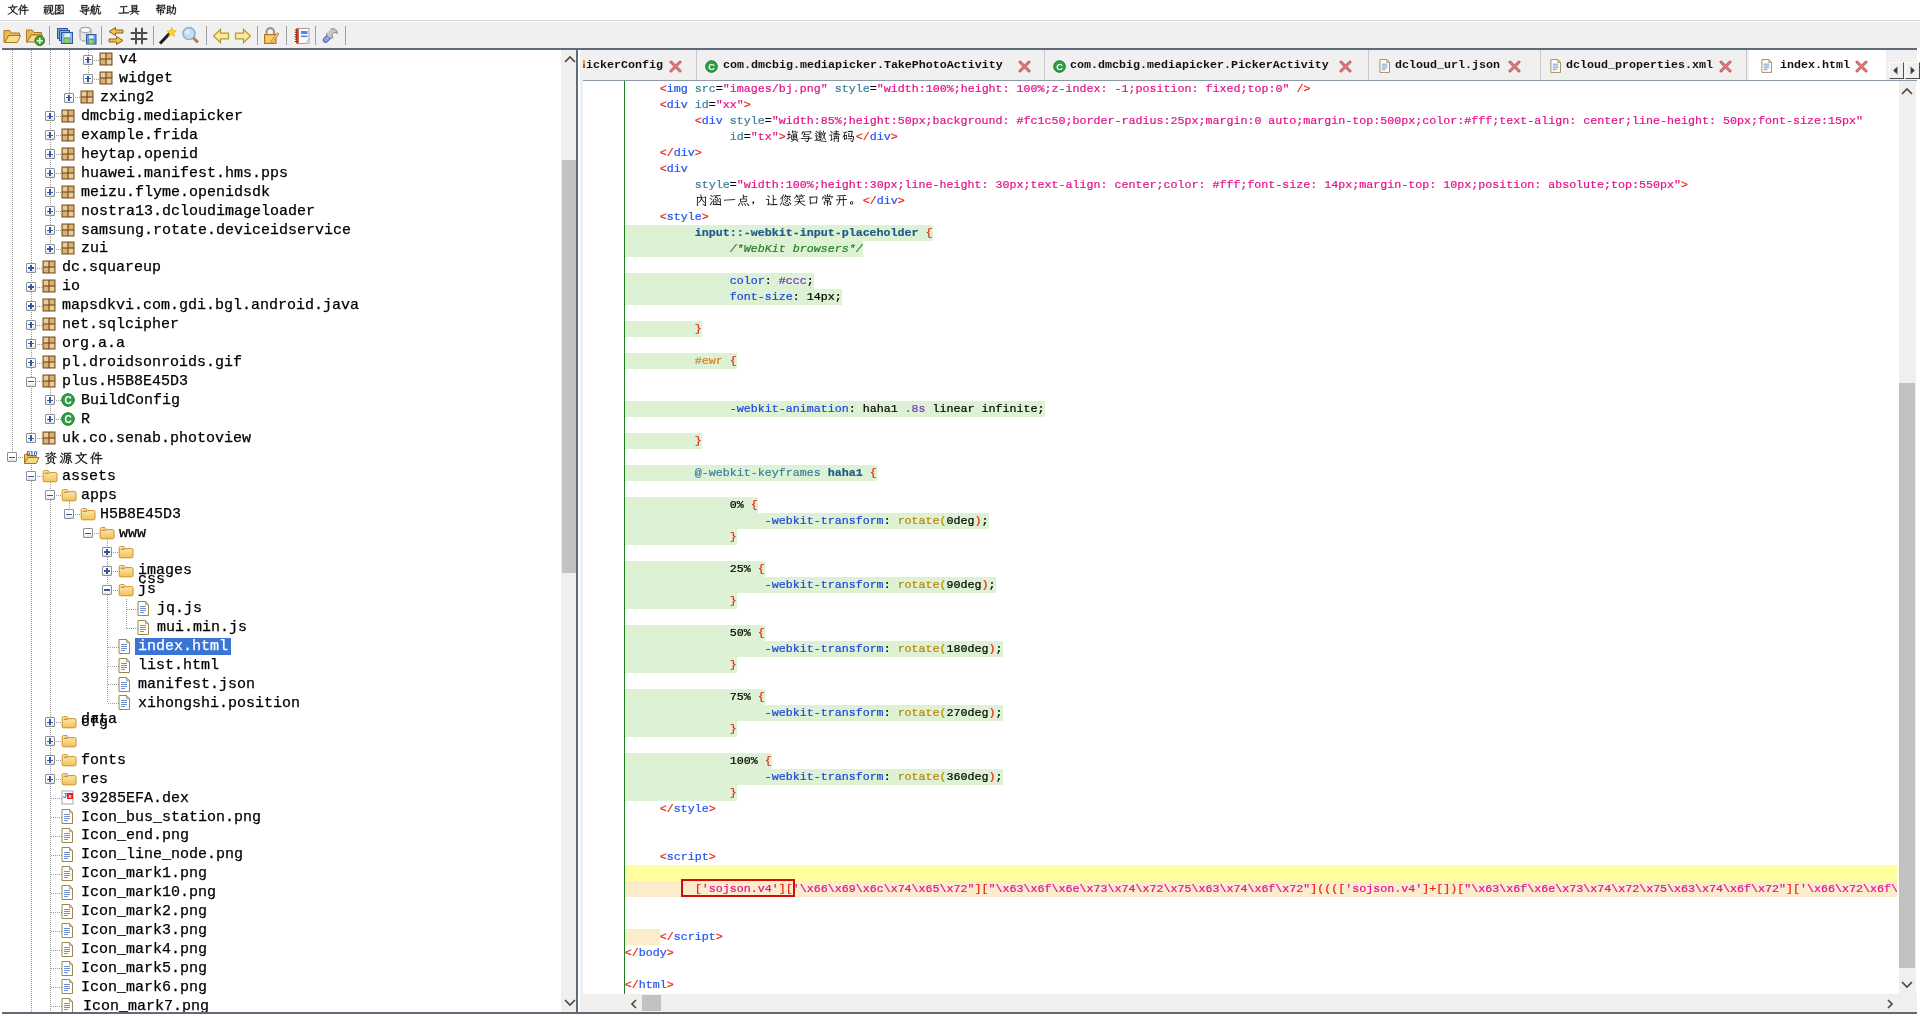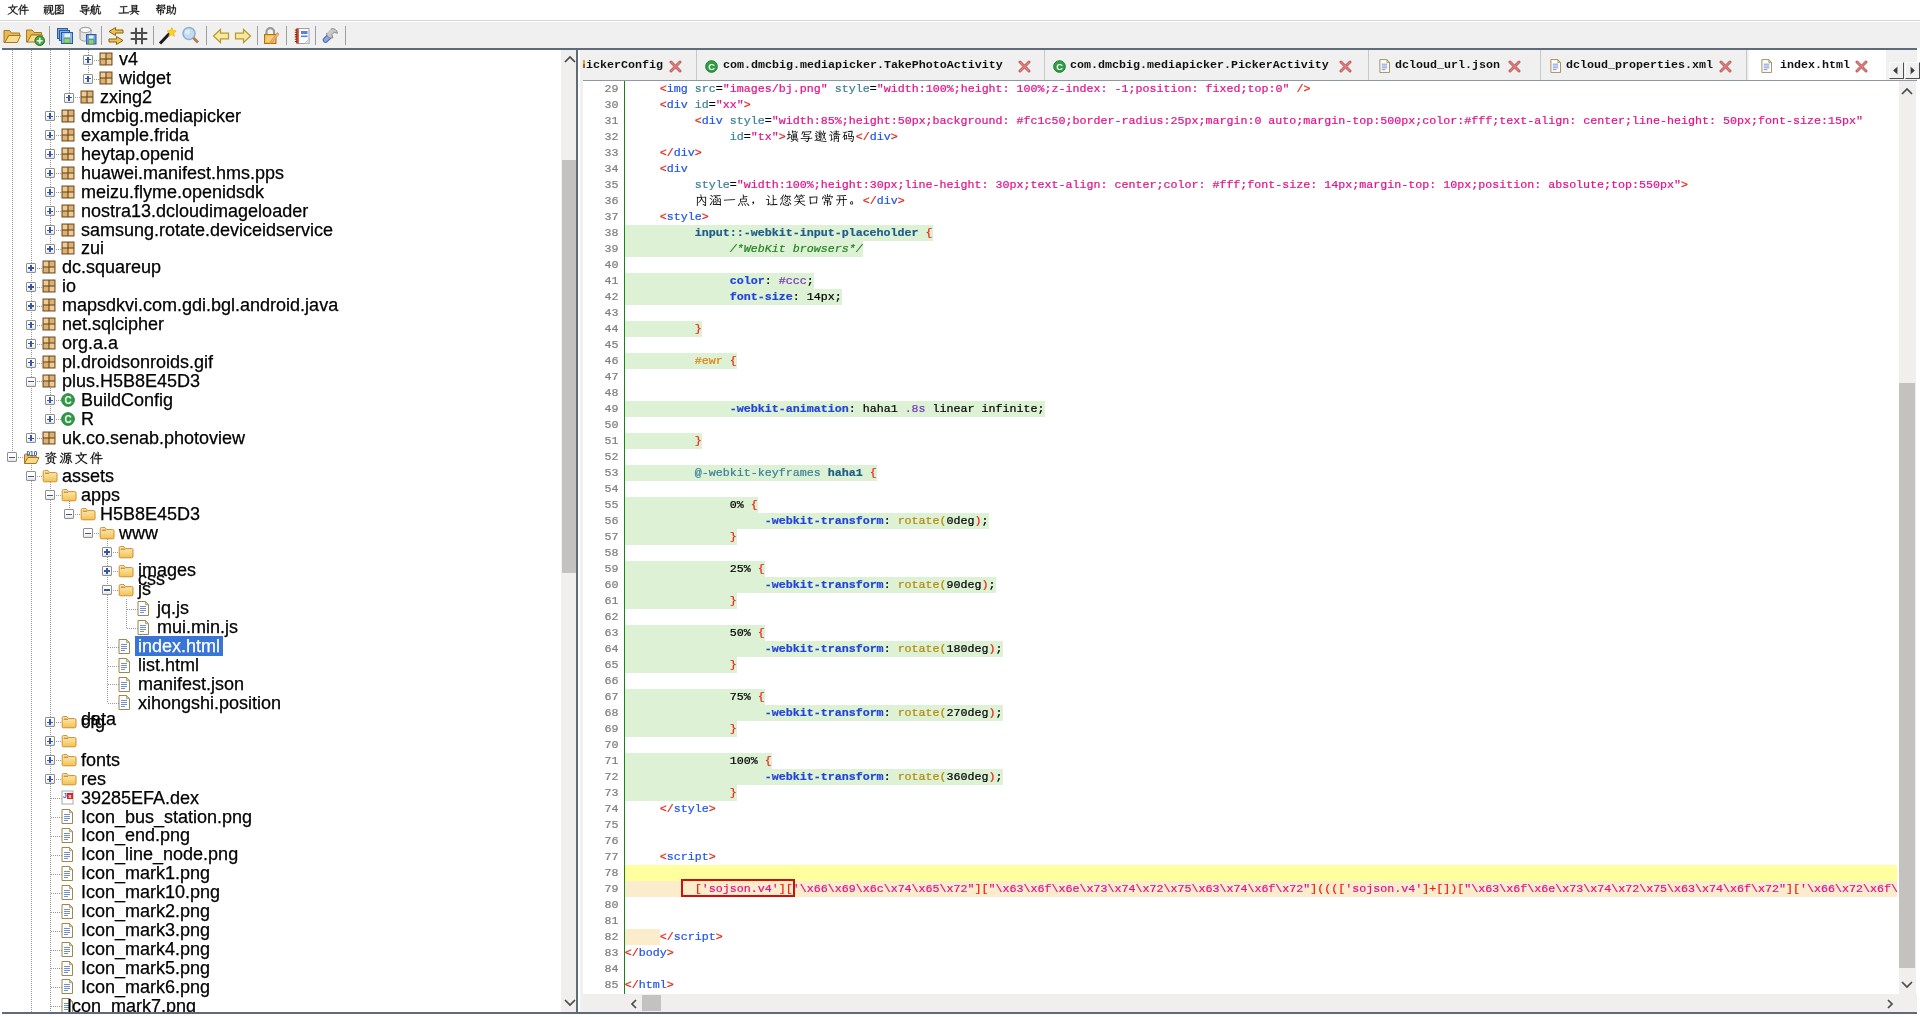--- a/index.html
+++ b/index.html
@@ -3,39 +3,39 @@
 *{margin:0;padding:0;box-sizing:border-box}
 html,body{width:1920px;height:1017px;overflow:hidden;background:#fff;position:relative;
  font-family:"Liberation Sans",sans-serif}
 .abs{position:absolute}
 #menubar{left:0;top:0;width:1920px;height:21px;background:#fff;border-bottom:1px solid #d6d6d6}
 #toolbar{left:0;top:22px;width:1920px;height:26px;background:#f0f0f0}
 .tsep{position:absolute;top:4px;width:1px;height:19px;background:#a0a0a0}
 #topline{left:2px;top:48px;width:1915px;height:2px;background:#5f6b78}
 #botline{left:2px;top:1012px;width:1915px;height:2px;background:#5f6b78}
 #tree{left:2px;top:50px;width:576px;height:962px;background:#fff;border-right:2px solid #5f6b78;overflow:hidden}
-.trow{position:absolute;height:19px;font-family:Liberation Sans, sans-serif;font-size:18px;letter-spacing:0;color:#000;white-space:pre;-webkit-text-stroke:0.25px}
+.trow{position:absolute;height:19px;font-family:Liberation Mono, monospace;font-size:15px;letter-spacing:0;color:#000;white-space:pre;-webkit-text-stroke:0.25px}
 .guide{position:absolute;width:1px;background-image:repeating-linear-gradient(to bottom,#9a9a9a 0 1px,transparent 1px 2px)}
 .hstub{position:absolute;height:1px;background-image:repeating-linear-gradient(to right,#9a9a9a 0 1px,transparent 1px 2px)}
 .ebox{position:absolute;width:10px;height:10px;background:linear-gradient(180deg,#fff 55%,#e2e2e2);border:1px solid #8f8f8f;border-radius:1px}
 .ebox:after{content:"";position:absolute;left:1px;top:3.5px;width:6px;height:1.3px;background:#3355aa}
 .ebox.exp:before{content:""}
 .ebox.col:before{content:"";position:absolute;left:3.4px;top:1px;width:1.3px;height:6px;background:#3355aa}
 #editor{left:583px;top:50px;width:1334px;height:962px;background:#fff}
 #tabbar{position:absolute;left:0;top:0;width:1334px;height:30px;background:#f0f0f0}
 .tab-sep{position:absolute;top:0;width:1px;height:30px;background:#c8c8c8}
 .tabtxt{position:absolute;top:8px;font-family:"Liberation Mono",monospace;font-size:11.67px;font-weight:bold;color:#111;white-space:pre}
 #codetop{position:absolute;left:0;top:30px;width:1334px;height:1px;background:#8b99a6}
 #code{position:absolute;left:1px;top:31px;width:1313px;height:913px;background:#fff;overflow:hidden}
 pre{font-family:"Liberation Mono",monospace;font-size:11.67px;line-height:16px;letter-spacing:0;-webkit-text-stroke:0.22px}
 #gutter{position:absolute;left:0;top:0;width:34.5px;text-align:right;color:#7e7e7e}
 #greenline{position:absolute;left:40px;top:0;width:1.3px;height:913px;background:#1e7d1e}
 #lines{position:absolute;left:40.8px;top:0}
 .r{color:#ee2211}.b{color:#2255ee}.a{color:#3d7f99}.m{color:#e2148c}.g{color:#267f26;font-style:italic}
-.p{color:#2244dd;font-weight:bold}.sel{color:#1f5c8a;font-weight:bold}.o{color:#e08214}
+.p{color:#2244dd;font-weight:normal}.sel{color:#1f5c8a;font-weight:bold}.o{color:#e08214}
 .v{color:#7733bb}.y{color:#b8860b}
 .hl{background:#ddf2d4;display:inline-block;height:16px;vertical-align:top}
 .vsb{position:absolute;background:#f0efee}
 .thumb{position:absolute;background:#c3c2c0}
 </style></head><body>
 <div id="menubar" class="abs">
     <div class="abs" style="left:7px;top:2.5px">
       <svg width="21" height="10" viewBox="0 0 21 10" style="display:block;overflow:visible;vertical-align:0px">
         <path transform="translate(0.0,10.69) scale(0.01150,-0.01150)" fill="#000" stroke="#000" stroke-width="22" d="M338 539 649 557Q623 482 585 411Q547 340 501 280Q457 330 414 401Q370 472 338 539ZM730 561 913 572Q932 574 932 588Q932 594 922 605Q913 616 900 626Q886 635 873 635Q868 635 865 634Q850 630 837 628Q824 627 814 626L529 609L530 761Q530 774 506 782Q483 790 462 790Q446 790 446 782Q446 776 450 771Q462 753 462 730L463 605L162 587H149Q139 587 126 588Q113 589 102 591Q101 591 100 592Q99 592 97 592Q89 592 89 585Q89 581 90 579Q92 575 94 570Q96 565 99 560Q112 538 124 533Q135 528 150 528Q158 528 167 528Q176 529 185 530L271 535Q294 488 324 433Q354 378 389 326Q424 273 460 231Q416 181 354 130Q291 79 219 32Q147 -15 74 -54Q55 -64 55 -73Q55 -80 67 -80Q81 -80 126 -64Q171 -47 235 -14Q299 19 370 69Q440 119 504 186Q587 104 683 35Q779 -34 888 -86Q890 -87 892 -88Q894 -88 897 -88Q909 -88 923 -78Q937 -67 947 -54Q957 -42 957 -38Q957 -31 943 -26Q824 22 726 90Q627 157 546 234Q599 301 648 388Q698 476 730 561Z"></path>
         <path transform="translate(10.6,10.69) scale(0.01150,-0.01150)" fill="#000" stroke="#000" stroke-width="22" d="M203 438 199 20Q199 -8 193 -38Q192 -42 192 -48Q192 -60 202 -70Q211 -79 224 -85Q236 -91 244 -91Q263 -91 263 -71V521Q286 556 306 593Q327 630 343 662Q359 695 368 718Q378 740 378 746Q378 758 364 768Q349 779 332 786Q316 792 310 792Q300 792 300 782Q300 781 300 780Q301 779 301 777Q302 773 302 768Q303 764 303 759Q303 743 284 698Q266 654 232 592Q198 529 151 458Q104 386 47 316Q34 300 34 292Q34 285 41 285Q51 285 78 306Q104 328 138 363Q172 398 203 438ZM666 269 950 281Q960 282 967 285Q974 288 974 295Q974 305 964 317Q953 329 940 338Q927 346 921 346Q916 346 913 345Q900 341 888 340Q876 340 865 339L666 329V517L854 528Q862 529 869 532Q876 535 876 542Q876 548 866 559Q857 570 844 580Q832 589 821 589Q816 589 814 588Q798 581 777 580L666 573V776Q666 788 656 795Q645 802 632 806Q618 810 607 812L596 813Q584 813 584 806Q584 802 589 794Q602 776 602 751V569L492 562Q500 577 509 597Q518 617 524 634Q531 650 531 654Q531 664 517 676Q503 689 486 698Q469 708 460 708Q451 708 451 698Q451 697 452 696Q452 694 452 692Q454 686 454 681Q454 676 454 671Q454 647 444 611Q434 575 418 535Q402 495 384 458Q367 421 351 395Q341 378 341 369Q341 363 346 363Q347 363 361 371Q375 379 401 409Q427 439 464 505L602 513V326L368 315H363Q353 315 340 318Q327 320 316 324Q314 325 311 325Q307 325 307 320Q307 317 311 306Q315 294 327 276Q335 261 349 258Q363 256 366 256Q371 256 376 256Q382 257 388 257L602 266V7Q602 -9 600 -24Q598 -40 595 -55Q594 -58 594 -62Q594 -78 612 -90Q630 -103 646 -103Q666 -103 666 -76Z"></path>
@@ -635,21 +635,21 @@
         <path d="M8.5 .5 l3 3.2 h-3 z" fill="#e8d9a8" stroke="#9a8850" stroke-width=".7"></path>
         <path d="M3 5.5 h6 M3 7.5 h6 M3 9.5 h6 M3 11.5 h4" stroke="#6f8fd0" stroke-width="1"></path>
       </svg></div>
     <div class="trow" style="left:79px;top:927.9px;line-height:19px">Icon_mark6.png</div>
     <div class="hstub" style="left:49px;top:956px;width:11px"></div>
     <div class="abs" style="left:59px;top:948.3px"><svg width="12" height="15" viewBox="0 0 12 15">
         <path d="M1 .5 h7.5 l3 3.2 V14.5 H1 z" fill="#fff" stroke="#9a8850" stroke-width="1"></path>
         <path d="M8.5 .5 l3 3.2 h-3 z" fill="#e8d9a8" stroke="#9a8850" stroke-width=".7"></path>
         <path d="M3 5.5 h6 M3 7.5 h6 M3 9.5 h6 M3 11.5 h4" stroke="#6f8fd0" stroke-width="1"></path>
       </svg></div>
-    <div class="trow" style="left:65px;top:946.8px;line-height:19px">Icon_mark7.png</div>
+    <div class="trow" style="left:81px;top:946.8px;line-height:19px">Icon_mark7.png</div>
     <div class="vsb" style="left:559px;top:0;width:17px;height:962px"></div>
     <div class="thumb" style="left:560px;top:110px;width:16px;height:413px"></div>
     <svg class="abs" style="left:561px;top:4px" width="14" height="10" viewBox="0 0 14 10">
       <path d="M2 8 L7 3 L12 8" stroke="#4a4a4a" stroke-width="1.7" fill="none"></path>
     </svg>
     <svg class="abs" style="left:561px;top:948px" width="14" height="10" viewBox="0 0 14 10">
       <path d="M2 2 L7 7 L12 2" stroke="#4a4a4a" stroke-width="1.7" fill="none"></path>
     </svg>
   </div>
 <div id="editor" class="abs">
@@ -722,80 +722,20 @@
       <div class="abs" style="left:1322px;top:12px;width:15px;height:17px;background:#f0f0f0;border-top:1px solid #fbfbfb;border-left:1px solid #fbfbfb;border-right:1.5px solid #4e4e4e;border-bottom:1.5px solid #4e4e4e"></div>
       <svg class="abs" style="left:1322px;top:13px" width="14" height="15" viewBox="0 0 14 16">
         <path d="M5.5 4.5 L9.5 8 L5.5 11.5" fill="#3a3a3a" stroke="#3a3a3a" stroke-width="1"></path>
       </svg>
     </div>
     <div id="codetop"></div>
     <div id="code">
       <div class="abs" style="left:40px;top:784px;width:1273px;height:16px;background:#ffff9e"></div>
       <div class="abs" style="left:40px;top:800px;width:1273px;height:16px;background:#fbeccc"></div>
       <div class="abs" style="left:40px;top:848px;width:36px;height:16px;background:#fbeccc"></div>
-      <div id="gutter">
-        <pre>29
-30
-31
-32
-33
-34
-35
-36
-37
-38
-39
-40
-41
-42
-43
-44
-45
-46
-47
-48
-49
-50
-51
-52
-53
-54
-55
-56
-57
-58
-59
-60
-61
-62
-63
-64
-65
-66
-67
-68
-69
-70
-71
-72
-73
-74
-75
-76
-77
-78
-79
-80
-81
-82
-83
-84
-85
-</pre>
-      </div>
       <div id="greenline"></div>
       <div id="lines">
         <pre>     <span class="r">&lt;</span><span class="b">img</span> <span class="a">src</span>=<span class="m">"images/bj.png"</span> <span class="a">style</span>=<span class="m">"width:100%;height: 100%;z-index: -1;position: fixed;top:0"</span> <span class="r">/&gt;</span>
      <span class="r">&lt;</span><span class="b">div</span> <span class="a">id</span>=<span class="m">"xx"</span><span class="r">&gt;</span>
           <span class="r">&lt;</span><span class="b">div</span> <span class="a">style</span>=<span class="m">"width:85%;height:50px;background: #fc1c50;border-radius:25px;margin:0 auto;margin-top:500px;color:#fff;text-align: center;line-height: 50px;font-size:15px"</span>
                <span class="a">id</span>=<span class="m">"tx"</span><span class="r">&gt;</span><svg width="70" height="10" viewBox="0 0 70 10" style="overflow:visible;vertical-align:0px">
             <path transform="translate(0,10.78) scale(0.01300,-0.01300)" fill="#000" d="M602 17Q607 20 607 27Q607 38 597 51Q587 64 576 74Q564 84 558 84Q552 84 550 78Q547 71 540 58Q532 46 513 28Q494 11 456 -12Q419 -36 356 -65Q338 -74 338 -82Q338 -90 353 -90Q355 -90 358 -90Q360 -90 362 -89Q425 -76 485 -49Q545 -22 602 17ZM917 -87Q924 -87 932 -78Q939 -70 944 -60Q950 -49 950 -44Q950 -36 931 -20Q912 -4 884 14Q856 33 826 50Q797 66 776 77Q754 88 749 88Q738 88 727 70Q721 60 721 52Q721 43 737 33Q778 8 818 -19Q858 -46 894 -75Q901 -80 906 -84Q912 -87 917 -87ZM789 304 787 252 575 243 574 294ZM793 398 791 349 573 339 572 387ZM462 88 938 105Q949 106 956 110Q964 114 964 121Q964 131 952 142Q941 152 928 160Q915 168 909 168Q905 168 899 166Q874 156 850 155L455 140L460 418Q460 431 455 438Q450 445 430 451Q408 458 397 458Q388 458 388 452Q388 448 391 442Q397 430 400 418Q402 406 402 395L399 131Q399 118 402 108Q404 99 417 91Q429 85 436 85Q441 85 447 86Q453 87 462 88ZM796 492 794 443 571 433 570 481ZM576 196 838 206Q866 208 866 217Q866 222 860 232Q854 241 840 254L851 488Q851 492 853 496Q855 501 855 506Q855 521 841 530Q827 539 815 539H805L570 527Q543 535 528 538Q513 542 505 542Q497 542 497 537Q497 531 505 517Q510 508 512 496Q514 484 515 461L520 253Q520 243 520 232Q519 222 516 208Q515 204 515 198Q515 187 524 180Q533 172 544 168Q555 165 560 165Q576 165 576 190ZM197 453V218Q160 200 136 190Q112 181 94 177Q75 173 53 171Q46 170 46 165Q46 164 48 158Q67 128 83 115Q99 102 109 102Q116 102 139 114Q162 126 193 146Q224 165 258 188Q292 211 321 234Q350 256 368 274Q386 291 386 299Q386 306 378 306Q374 306 368 304Q361 302 352 297Q329 284 304 271Q280 258 255 246L257 458L366 466Q376 467 382 470Q389 473 389 479Q389 487 378 498Q366 509 353 518Q340 527 334 527Q331 527 329 526Q317 521 308 519Q298 517 287 516L257 514L259 724Q259 735 248 742Q238 748 224 752Q210 756 200 758L189 759Q177 759 177 753Q177 749 182 742Q197 723 197 695V509L124 504Q120 504 116 504Q111 503 106 503Q88 503 70 508Q68 509 65 509Q60 509 60 504Q60 501 61 499Q75 462 92 455Q109 448 122 448Q127 448 132 448Q137 448 143 449ZM542 574H575Q632 574 694 578Q756 581 810 587Q842 591 856 599Q870 607 874 622Q877 638 877 664Q877 670 876 684Q876 699 874 716Q873 733 870 745Q866 757 860 757Q850 757 847 728Q842 689 837 670Q832 652 824 646Q815 641 800 638Q755 631 700 627Q646 623 593 623Q547 623 531 626Q515 630 515 648V670Q585 677 650 686Q716 694 784 715Q795 718 795 730Q795 742 788 756Q780 770 771 780Q762 789 757 789Q753 789 749 782Q744 770 736 764Q727 757 720 755Q646 726 516 705L518 783Q518 788 512 794Q507 800 486 806Q465 812 456 812Q446 812 446 806Q446 802 451 792Q456 784 456 774Q457 763 457 755L456 655V652Q456 603 478 589Q499 575 542 574Z"></path>
             <path transform="translate(14,10.78) scale(0.01300,-0.01300)" fill="#000" d="M696 161 941 171Q948 172 953 176Q958 180 958 187Q958 198 948 208Q939 219 926 226Q913 234 903 234Q898 234 892 232Q874 228 858 225Q841 222 821 221L706 216Q711 243 714 268Q718 293 720 314Q721 319 725 326Q729 334 729 343Q729 351 717 364Q705 377 675 377H668L317 360Q322 375 330 400Q337 425 345 454L727 476Q745 478 745 490Q745 502 734 512Q724 523 710 530Q697 537 688 537Q681 537 673 534Q660 530 647 528Q634 525 608 523L360 509Q366 531 372 548Q377 566 380 579V583Q380 597 367 608Q354 618 340 624Q325 630 319 630Q310 630 310 621Q310 620 310 618Q311 617 311 615Q313 607 314 600Q315 594 315 587Q315 578 309 550Q303 522 293 484Q283 446 272 408Q260 370 249 341Q247 333 247 330Q247 316 262 306Q277 296 289 296Q299 296 308 299Q316 302 328 303L655 320Q652 298 648 270Q644 243 639 214L120 192H105Q92 192 78 193Q64 194 52 198Q50 199 46 199Q40 199 40 193Q40 189 41 187Q43 183 49 170Q55 158 67 146Q79 135 99 135Q107 135 116 136Q125 136 136 137L628 158Q624 142 616 112Q608 83 598 52Q587 22 577 0Q567 -21 559 -21Q555 -21 552 -20Q513 -12 472 6Q431 23 399 41Q371 57 357 57Q348 57 348 50Q348 40 366 22Q385 3 414 -18Q442 -38 473 -56Q504 -75 530 -86Q555 -98 567 -98Q595 -98 616 -70Q638 -43 654 -1Q669 41 680 85Q690 129 696 161ZM236 641 803 674Q789 642 774 613Q758 584 745 561Q733 540 733 528Q733 519 740 519Q749 519 772 540Q794 562 822 596Q851 631 876 671Q879 676 886 683Q892 690 892 699Q892 712 878 723Q863 734 844 734H829L253 699Q257 710 260 722Q262 734 262 739Q262 750 253 754Q244 759 235 760Q226 761 224 761Q214 761 210 756Q207 750 204 740Q191 687 167 632Q143 576 117 527Q112 517 112 510Q112 500 122 492Q133 485 144 480Q155 476 156 476Q168 476 177 496Q194 531 209 568Q224 604 236 641Z"></path>
             <path transform="translate(28,10.78) scale(0.01300,-0.01300)" fill="#000" d="M912 -77H923Q941 -76 950 -70Q959 -65 973 -38Q976 -32 978 -28Q980 -24 980 -21Q980 -13 965 -13H958Q948 -14 938 -14Q927 -14 915 -14Q864 -14 798 -8Q733 -3 662 6Q590 15 520 26Q450 36 390 47Q329 58 286 67Q265 72 246 74Q226 76 207 77Q246 111 264 129Q281 147 286 158Q291 168 291 176Q291 188 285 196Q279 205 260 218Q242 231 204 254Q198 259 198 261Q198 263 200 265Q217 287 235 309Q253 331 276 359Q281 364 287 370Q293 377 293 384Q293 392 281 405Q269 418 254 418Q252 418 250 418Q247 417 244 417L127 405Q122 404 117 404Q112 404 107 404Q91 404 74 407Q73 407 72 408Q70 408 69 408Q63 408 63 402Q63 397 64 394Q67 381 79 366Q91 351 113 351Q118 351 125 352Q132 352 141 353L208 361Q192 342 180 325Q167 308 156 293Q138 268 138 251Q138 231 165 215Q180 207 196 197Q212 187 223 179Q227 175 227 172Q227 171 225 167Q189 126 130 75Q87 71 68 66Q48 62 43 56Q38 50 38 43Q38 40 40 30Q42 20 47 11Q52 2 61 2Q68 2 79 6Q108 16 134 20Q159 23 181 23Q207 23 231 20Q255 16 277 11Q320 3 385 -8Q450 -20 525 -32Q600 -44 674 -54Q748 -64 810 -70Q873 -77 912 -77ZM468 336 625 347Q633 348 639 350Q645 353 645 359Q645 363 637 372Q629 382 618 390Q607 398 598 398Q596 398 594 398Q592 397 590 396Q577 391 555 389L497 385L498 417Q498 426 494 432Q491 437 472 444Q454 450 444 450Q431 450 431 443Q431 440 436 433Q445 421 445 404V382L356 376H342Q322 376 310 379Q308 380 304 380Q300 380 300 376Q300 375 304 362Q308 349 326 334L333 331Q337 330 342 330Q347 329 353 329Q358 329 363 329Q368 329 374 330L407 332Q389 273 361 220Q333 167 288 111Q277 97 277 89Q277 84 282 84Q289 84 316 106Q342 129 375 167Q408 205 432 251L522 255Q516 221 506 188Q496 155 483 124Q483 120 480 119Q478 118 477 118Q475 118 473 119Q454 126 438 131Q423 136 404 144Q391 149 385 149Q379 149 379 145Q379 139 392 124Q404 110 422 94Q439 78 456 66Q474 55 484 55Q495 55 508 64Q519 70 529 86Q539 102 552 140Q564 179 580 251Q582 256 584 260Q587 264 587 268Q587 273 577 288Q567 302 543 302H530L453 297ZM525 555 520 499 409 494 406 548ZM225 468Q234 468 242 477Q250 486 254 496Q259 506 259 510Q259 518 244 531Q230 544 209 559Q188 574 166 587Q143 600 126 608Q110 617 106 617Q99 617 85 602Q76 592 76 584Q76 575 93 563Q120 546 148 526Q176 505 205 479Q218 468 225 468ZM534 647 529 598 404 590 401 639ZM266 608Q276 608 284 617Q293 626 298 636Q303 645 303 647Q303 655 290 669Q276 683 255 698Q234 714 212 728Q191 742 176 750Q160 759 156 759Q145 759 134 746Q124 733 124 729Q124 720 141 709Q198 669 248 619Q259 608 266 608ZM745 312 737 293Q720 253 694 212Q668 171 638 134Q609 98 580 69Q564 53 564 43Q564 37 571 37Q582 37 605 52Q628 68 658 97Q687 126 718 166Q749 205 774 252Q796 208 817 160Q838 112 859 59Q861 54 864 50Q867 45 873 45Q875 45 884 49Q894 53 902 60Q911 68 911 78Q911 83 896 116Q882 149 858 201Q833 253 803 313Q825 368 838 429Q851 490 861 565L920 568Q936 570 936 580Q936 589 928 599Q919 609 908 616Q897 623 889 623Q887 623 884 622Q882 622 879 621Q858 614 835 612L726 605Q752 667 764 706Q776 746 776 754Q776 766 763 775Q750 784 735 790Q720 795 713 795Q707 795 707 789Q707 786 708 784Q711 774 711 765Q711 744 702 706Q693 669 678 624Q662 579 643 532Q624 486 604 447Q593 425 593 416Q593 410 597 410Q607 410 625 431Q643 452 664 486Q685 519 703 555L799 561Q794 505 786 461Q779 417 768 379Q755 405 741 429Q727 453 713 477Q710 484 703 486Q701 487 698 487Q688 487 677 478Q666 470 666 460Q666 455 669 450Q688 418 707 384Q726 349 745 312ZM411 450 566 457Q577 458 584 459Q592 460 592 467Q592 477 571 501L589 642Q590 647 592 651Q595 655 595 660Q595 668 584 680Q574 692 556 692Q553 692 549 692Q545 691 540 691L464 686Q465 687 472 699Q478 711 486 726Q495 742 501 756Q507 769 507 773Q507 782 494 790Q482 799 468 804Q454 810 447 810Q438 810 438 804Q438 802 440 798Q443 788 443 778Q443 766 438 749Q434 732 429 718Q424 703 422 698Q421 694 420 690Q419 687 417 683L402 682Q377 692 363 696Q349 700 341 700Q333 700 333 694Q333 690 338 678Q347 656 349 636L359 501Q359 497 360 493Q360 489 360 485Q360 473 357 458Q357 457 356 455Q356 453 356 451Q356 439 365 431Q374 423 384 420Q394 416 397 416Q412 416 412 432V434Z"></path>
             <path transform="translate(42,10.78) scale(0.01300,-0.01300)" fill="#000" d="M438 422 940 451Q960 453 960 467Q960 478 945 491Q932 502 925 506Q918 509 913 509Q909 509 907 508Q891 501 870 500L662 488V553L816 563Q836 565 836 576Q836 585 828 594Q819 603 808 610Q797 616 791 616Q787 616 785 615Q767 608 750 607L662 602L663 660L847 671Q868 673 868 686Q868 696 858 705Q847 714 835 720Q823 726 818 726Q817 726 816 726Q815 725 813 725Q805 723 796 720Q786 718 775 717L663 711V784Q663 802 648 809Q633 816 618 818Q603 819 601 819Q589 819 589 812Q589 809 592 803Q598 792 601 780Q604 767 604 750V707L456 699H451Q430 699 407 704Q406 704 404 704Q403 705 402 705Q396 705 396 700L400 687Q404 674 416 661Q427 648 451 648Q456 648 460 648Q465 649 469 649L605 657V598L495 592Q492 592 488 592Q485 591 481 591Q466 591 446 596Q444 597 440 597Q434 597 434 591Q434 590 434 588Q435 586 436 583Q439 575 446 565Q454 555 461 550Q466 546 474 544Q481 543 488 543Q493 543 498 544Q503 544 508 544L605 550L606 485L423 474H414Q407 474 396 475Q386 476 377 478Q375 479 371 479Q366 479 366 473Q366 469 371 455Q376 441 390 427Q396 421 413 421Q418 421 424 422Q431 422 438 422ZM777 154 778 -16Q759 -11 730 -2Q702 6 673 18Q658 23 652 23Q643 23 643 17Q643 8 662 -9Q681 -26 708 -44Q735 -62 760 -74Q785 -87 797 -87Q801 -87 811 -82Q821 -77 830 -67Q839 -57 839 -41Q839 -34 838 -26Q837 -19 837 -10L834 329Q834 335 836 340Q837 346 837 351Q837 367 823 376Q809 384 795 384H788L511 370Q486 378 471 382Q456 387 449 387Q440 387 440 380Q440 374 445 361Q452 341 452 314V304L444 23Q443 -9 437 -39Q437 -40 436 -42Q436 -44 436 -46Q436 -60 446 -69Q456 -78 468 -82Q479 -85 482 -85Q492 -85 496 -78Q501 -71 501 -61L505 142ZM776 331 777 205 664 200 666 325ZM610 322 608 198 506 193 508 317ZM291 591Q309 566 320 566Q331 566 345 579Q359 592 359 601Q359 610 345 628Q331 645 310 668Q289 691 266 712Q243 734 226 748Q208 763 198 763Q189 763 181 751Q173 739 173 732Q173 726 184 715Q240 661 291 591ZM238 424 226 76Q200 65 182 62Q164 58 164 53Q165 47 178 34Q190 20 206 9Q222 -2 232 0Q243 1 266 16Q289 30 340 90Q391 149 408 168Q424 187 424 193Q423 199 412 198Q401 198 350 158Q300 118 283 106L295 431L301 437Q308 443 308 454Q308 464 293 474Q278 485 270 485L116 467Q112 466 108 466H96Q87 466 63 470Q57 470 57 460Q57 450 73 431Q89 412 114 412H124Q128 412 134 413Z"></path>

